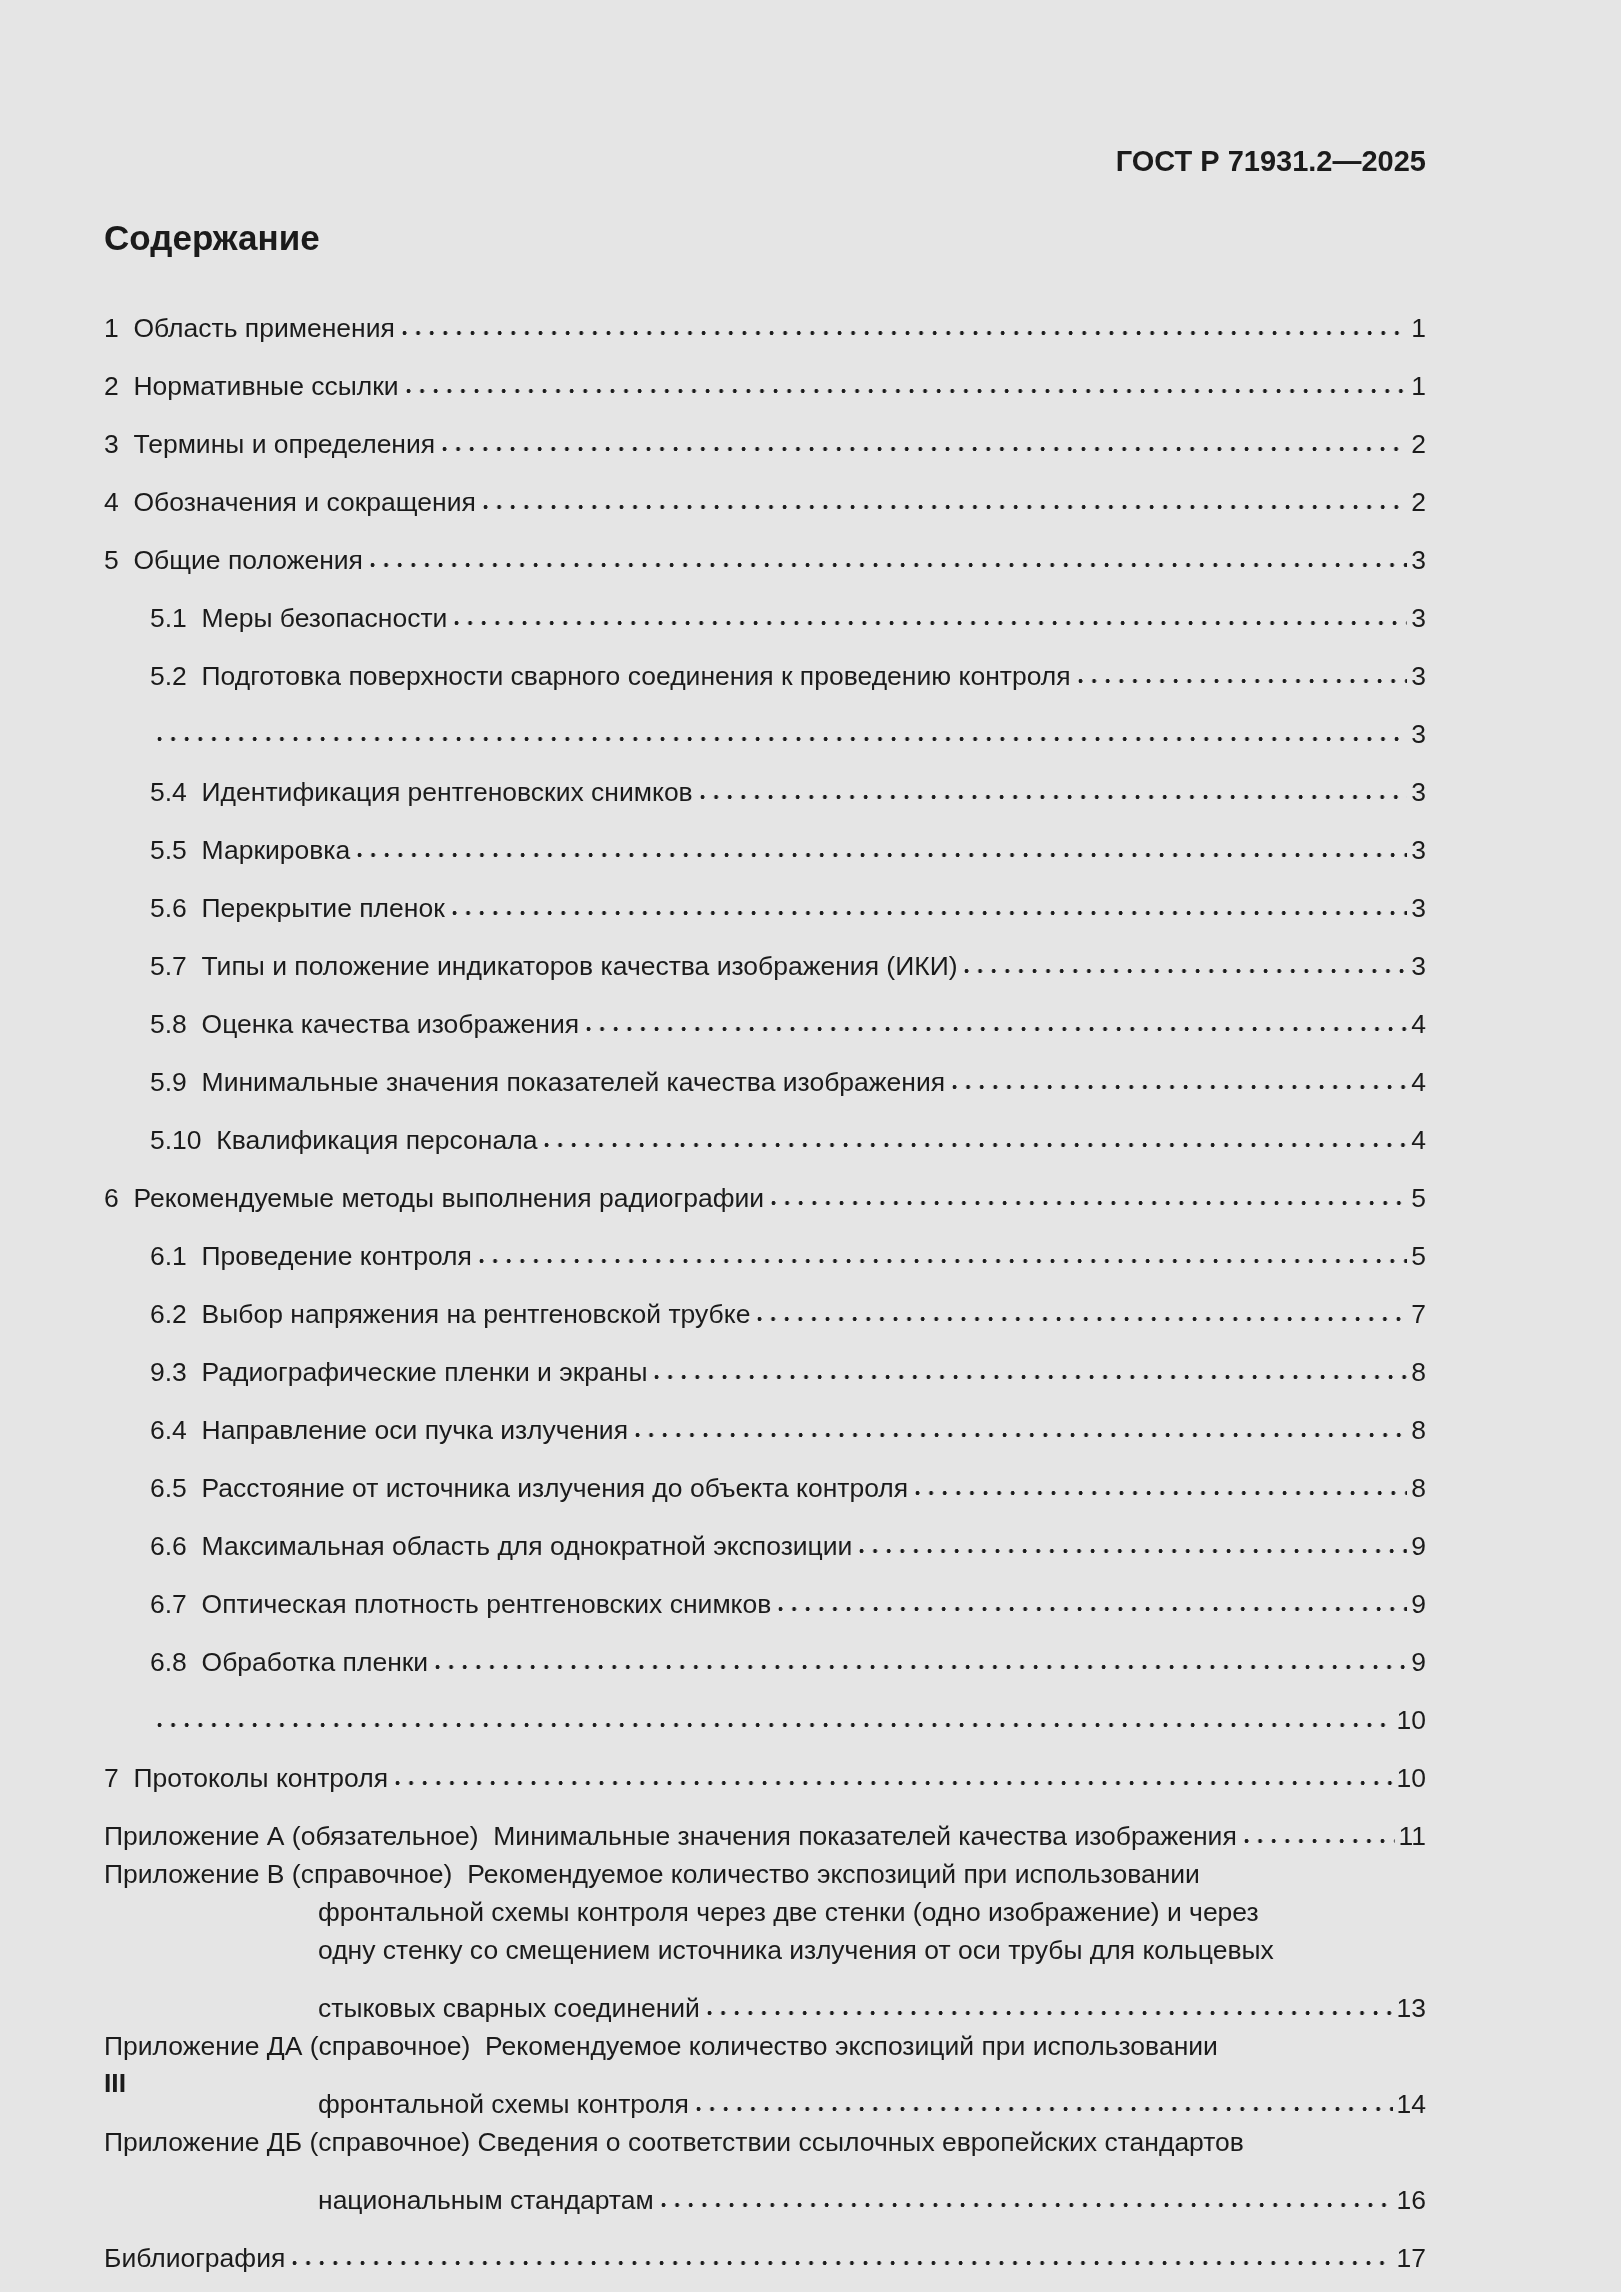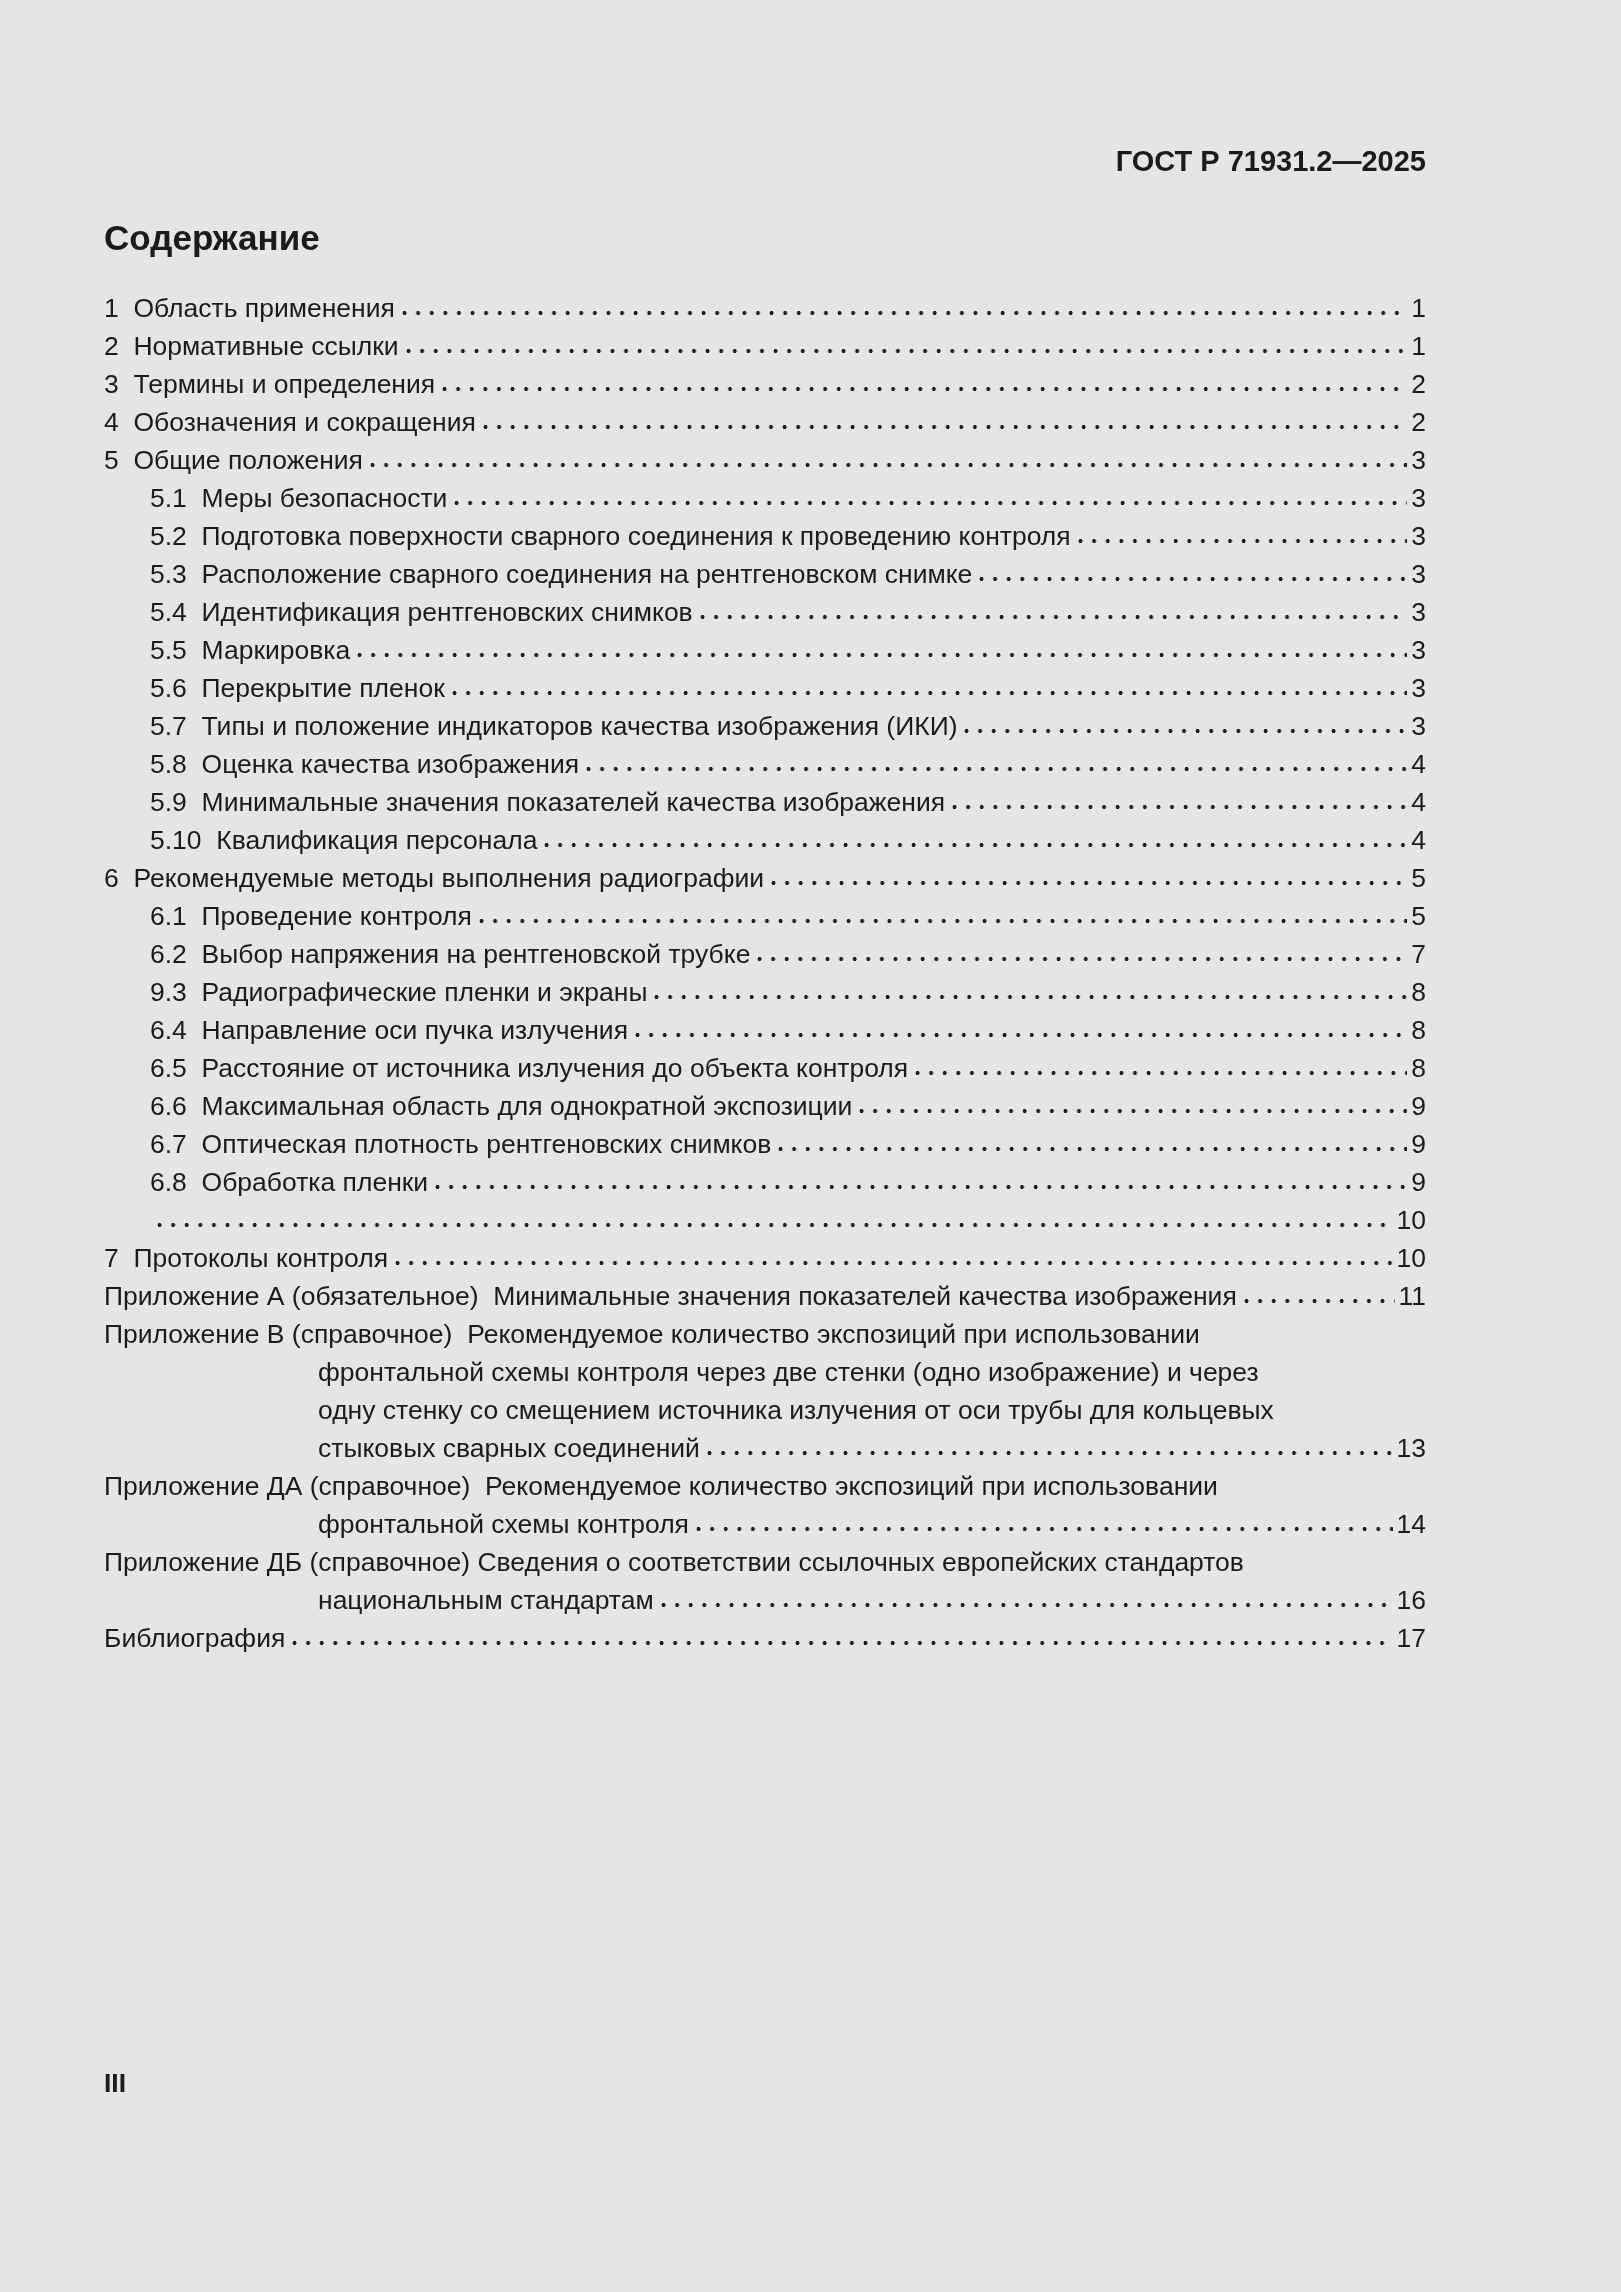--- a/index.html
+++ b/index.html
@@ -46,20 +46,21 @@
     font-size: 26.5px;
     line-height: 38px;
   }
   .entry { }
   .level2 .tline { padding-left: 46px; }
   .tline { white-space: pre-wrap; }
   .tline.hang { padding-left: 214px; }
   .tline.last {
     display: flex;
     align-items: baseline;
+    margin-top: 20px;
   }
   .txt { flex: 0 0 auto; white-space: pre-wrap; }
   .leader {
     flex: 1 1 auto;
     height: 7.8px;
     margin-left: 6.9px;
     margin-right: 3.9px;
     background-image: radial-gradient(circle at 2.5px 3.9px, #1b1b1b 1.7px, rgba(0,0,0,0) 2.2px);
     background-size: 13.6px 7.8px;
     background-repeat: repeat-x;
@@ -101,21 +102,21 @@
       <div class="entry level1">
         <div class="tline last"><span class="txt">5  Общие положения</span><span class="leader"></span><span class="pg">3</span></div>
       </div>
       <div class="entry level2">
         <div class="tline last"><span class="txt">5.1  Меры безопасности</span><span class="leader"></span><span class="pg">3</span></div>
       </div>
       <div class="entry level2">
         <div class="tline last"><span class="txt">5.2  Подготовка поверхности сварного соединения к проведению контроля</span><span class="leader"></span><span class="pg">3</span></div>
       </div>
       <div class="entry level2">
-        <div class="tline last"><span class="txt">5.3  Расположение сварного соединения на рентгеновском снимке</span><span class="leader"></span><span class="pg">3</span></div>
+        <div class="tline last"><span class="leader"></span><span class="pg">3</span></div>
       </div>
       <div class="entry level2">
         <div class="tline last"><span class="txt">5.4  Идентификация рентгеновских снимков</span><span class="leader"></span><span class="pg">3</span></div>
       </div>
       <div class="entry level2">
         <div class="tline last"><span class="txt">5.5  Маркировка</span><span class="leader"></span><span class="pg">3</span></div>
       </div>
       <div class="entry level2">
         <div class="tline last"><span class="txt">5.6  Перекрытие пленок</span><span class="leader"></span><span class="pg">3</span></div>
       </div>

